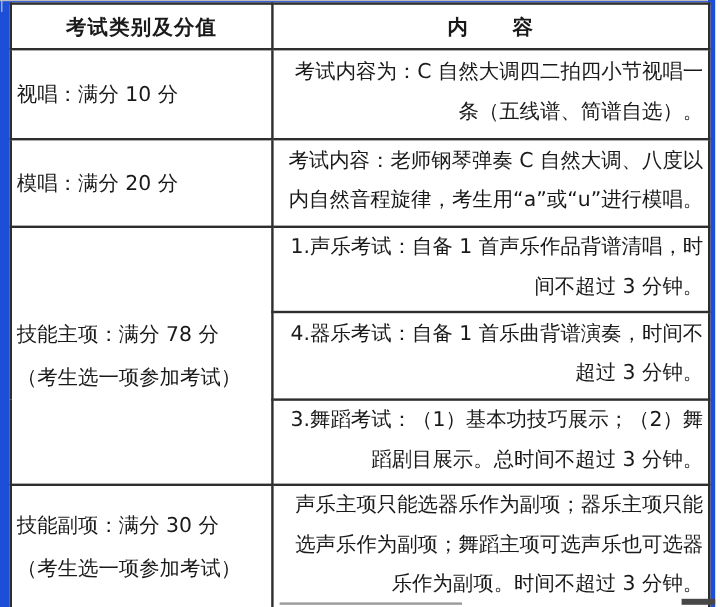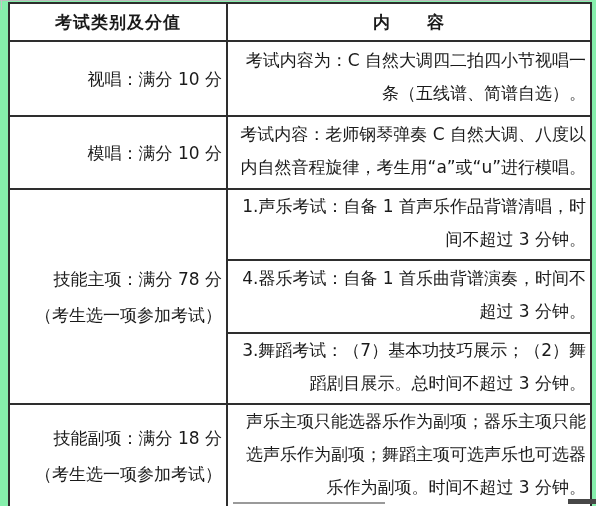--- a/index.html
+++ b/index.html
@@ -4,21 +4,21 @@
 <style>
   html, body {
     margin: 0;
     padding: 0;
     background: #ffffff;
   }
   .sheet {
     position: relative;
     width: 596px;
     height: 506px;
-    background: #86efac;
+    background: #1d4ed8;
     overflow: hidden;
     font-family: "DejaVu Sans", "Liberation Sans", sans-serif;
     color: #1a1a1a;
   }
   table.exam {
     position: absolute;
     left: 8px;
     top: 2px;
     width: 582px;
     border-collapse: collapse;
@@ -35,21 +35,21 @@
   col.c1 { width: 218px; }
   col.c2 { width: 364px; }
   tr.hdr th {
     font-weight: bold;
     text-align: center;
     vertical-align: middle;
     letter-spacing: 1px;
     padding: 2px 0;
   }
   td.cat {
-    text-align: right;
+    text-align: left;
     vertical-align: middle;
     line-height: 36px;
     padding: 0 4px;
   }
   td.content {
     text-align: right;
     vertical-align: middle;
     line-height: 33px;
     padding: 0 4px 3px 7px;
   }
@@ -79,43 +79,43 @@
       <th>考试类别及分值</th>
       <th>内　　容</th>
     </tr>
 
     <tr style="height:75px">
       <td class="cat">视唱：满分 10 分</td>
       <td class="content">考试内容为：C 自然大调四二拍四小节视唱一条（五线谱、简谱自选）。</td>
     </tr>
 
     <tr style="height:73px">
-      <td class="cat">模唱：满分 10 分</td>
+      <td class="cat">模唱：满分 20 分</td>
       <td class="content">考试内容：老师钢琴弹奏 C 自然大调、八度以内自然音程旋律，考生用“a”或“u”进行模唱。</td>
     </tr>
 
     <tr style="height:64px">
       <td class="cat" rowspan="3">
         <div>技能主项：满分 78 分</div>
         <div>（考生选一项参加考试）</div>
       </td>
       <td class="content">1.声乐考试：自备 1 首声乐作品背谱清唱，时间不超过 3 分钟。</td>
     </tr>
 
     <tr style="height:73px">
       <td class="content">4.器乐考试：自备 1 首乐曲背谱演奏，时间不超过 3 分钟。</td>
     </tr>
 
     <tr style="height:70px">
-      <td class="content">3.舞蹈考试：（7）基本功技巧展示；（2）舞蹈剧目展示。总时间不超过 3 分钟。</td>
+      <td class="content">3.舞蹈考试：（1）基本功技巧展示；（2）舞蹈剧目展示。总时间不超过 3 分钟。</td>
     </tr>
 
     <tr style="height:104px">
       <td class="cat">
-        <div>技能副项：满分 18 分</div>
+        <div>技能副项：满分 30 分</div>
         <div>（考生选一项参加考试）</div>
       </td>
       <td class="content">声乐主项只能选器乐作为副项；器乐主项只能选声乐作为副项；舞蹈主项可选声乐也可选器乐作为副项。时间不超过 3 分钟。</td>
     </tr>
   </tbody>
     </table>
 
   <div class="artifact bottom-gray"></div>
   <div class="artifact bottom-dark"></div>
 

